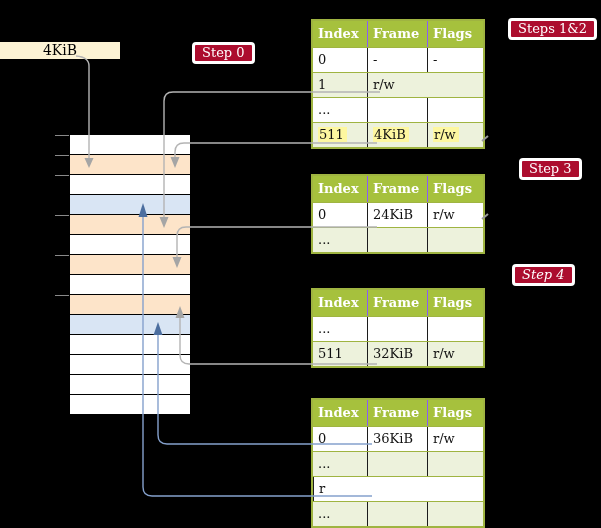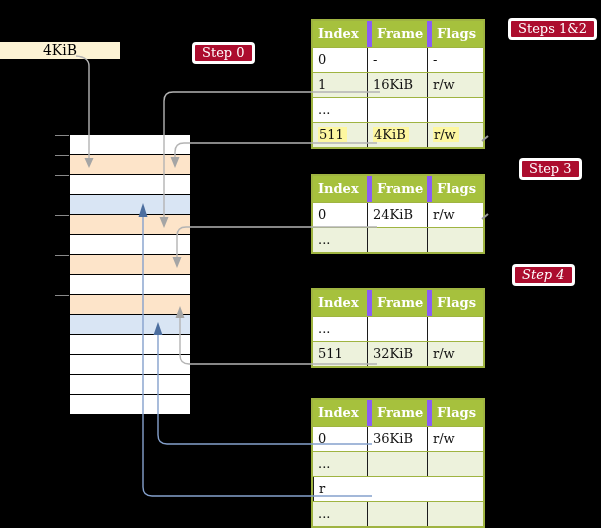--- a/index.html
+++ b/index.html
@@ -25,21 +25,21 @@
   
   .ptable{position:absolute;left:311px;width:170px;border:2px solid #9fb441;background:#fff;}
   .trow{display:flex;height:25px;border-top:1px solid #9fb441;box-sizing:border-box;}
   .trow.head{height:26px;border-top:none;background:#a6c13d;}
   .trow.shade{background:#edf2dc;}
   .tcell{box-sizing:border-box;padding-left:5px;font-size:13px;line-height:24px;color:#111;
          overflow:hidden;white-space:nowrap;}
   .trow.head .tcell{color:#fff;font-weight:bold;line-height:25px;}
   .c0{width:54px;} .c1{width:60px;border-left:1px solid #1c1c1c;}
   .c2{width:56px;border-left:1px solid #1c1c1c;}
-  .trow.head .c1,.trow.head .c2{border-left:5px solid #8b5cf6;}
+  .trow.head .c1,.trow.head .c2{border-left:1px solid #8b5cf6;}
   .hl{background:#fdf7a0;padding:0 3px 0 1px;}
   
   #overlay{position:absolute;left:0;top:0;z-index:10;pointer-events:none;}
 </style>
 </head>
 <body>
 
 <div id="canvas">
 
   <div class="sizebox">4KiB</div>
@@ -81,21 +81,20 @@
           <div class="tcell c1">Frame</div>
           <div class="tcell c2">Flags</div>
         </div>
         <div class="trow">
           <div class="tcell c0"><span>0</span></div>
           <div class="tcell c1"><span>-</span></div>
           <div class="tcell c2"><span>-</span></div>
         </div>
         <div class="trow shade">
           <div class="tcell c0"><span>1</span></div>
-          <div class="tcell c1"><span>16KiB</span></div>
           <div class="tcell c2"><span>r/w</span></div>
         </div>
         <div class="trow">
           <div class="tcell c0"><span>...</span></div>
           <div class="tcell c1"><span></span></div>
           <div class="tcell c2"><span></span></div>
         </div>
         <div class="trow shade">
           <div class="tcell c0"><span class="hl">511</span></div>
           <div class="tcell c1"><span class="hl">4KiB</span></div>

